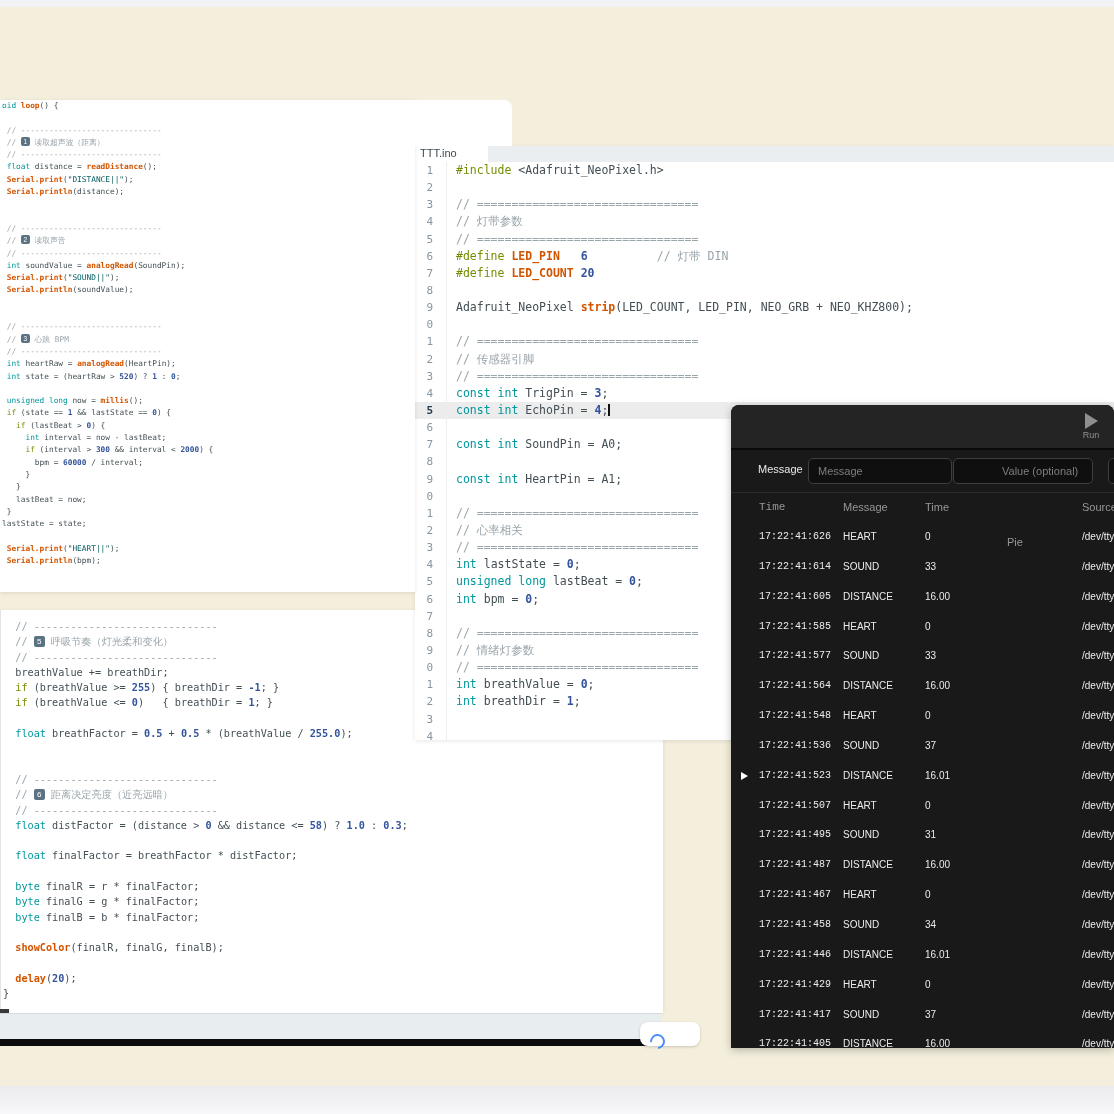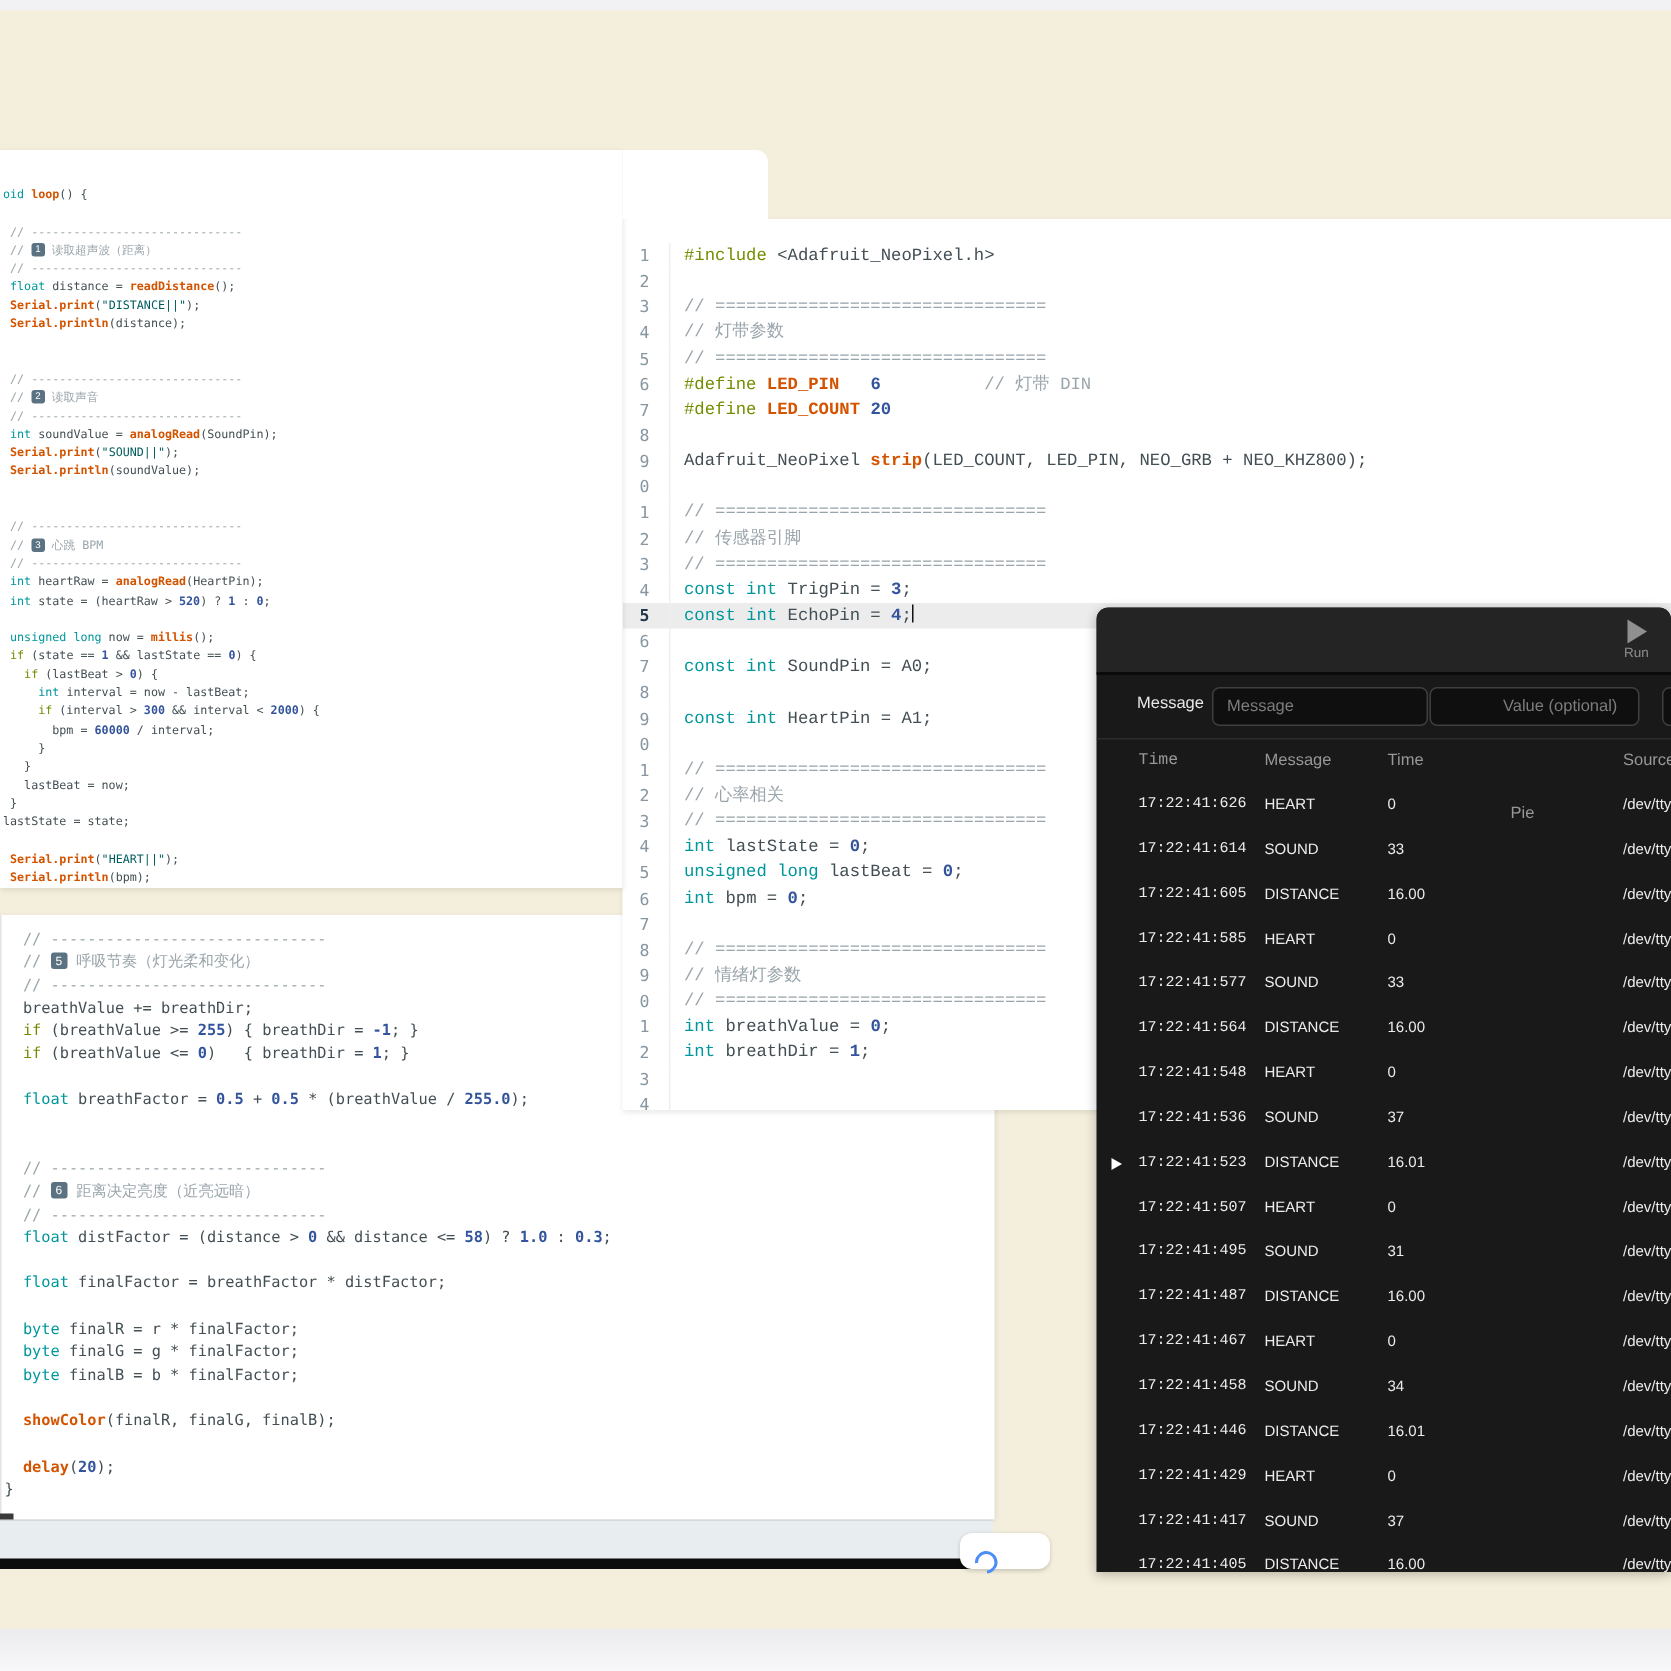--- a/index.html
+++ b/index.html
@@ -17,21 +17,21 @@
   #win2-footer{left:0;top:1013px;width:662px;height:27px;background:#e8edf0;border-top:1px solid #d3dade;}
   #black-bar{left:0;top:1039px;width:657px;height:7px;background:#0c0c0c;}
   #float-card{left:640px;top:1022px;width:60px;height:24px;background:#fff;border-radius:8px;
               box-shadow:0 1px 3px rgba(0,0,0,.18);}
   #sync-ic{left:650px;top:1034px;width:11px;height:11px;border:2px solid #4c8df6;border-radius:50%;
            border-bottom-color:transparent;transform:rotate(40deg);}
   #win2-tick{left:0;top:1009px;width:9px;height:4px;background:#3a3a3a;}
   
   .code{font-family:"DejaVu Sans Mono","Liberation Mono",monospace;color:#434f54;white-space:pre;}
   .cl{white-space:pre;}
-  #w1-code{left:2px;top:124px;width:410px;height:478px;font-size:7.8px;overflow:hidden;}
+  #w1-code{left:2px;top:100px;width:410px;height:478px;font-size:7.8px;overflow:hidden;}
   #w1-code .cl{height:12.3px;line-height:12.3px;}
   #w2-code{left:3px;top:619px;width:656px;height:392px;font-size:10.2px;overflow:hidden;}
   #w2-code .cl{height:15.3px;line-height:15.3px;}
   .t-k{color:#00979c;}
   .t-g{color:#728e00;}
   .t-p{color:#728e00;}
   .t-f{color:#d35400;font-weight:bold;}
   .t-s{color:#005c5f;}
   .t-n{color:#33549c;font-weight:bold;}
   .t-c{color:#9aa5ab;}
@@ -43,21 +43,21 @@
   
   #editor{left:415px;top:146px;width:699px;height:594px;background:#fff;overflow:hidden;
           box-shadow:0 1px 4px rgba(0,0,0,.10);}
   #tabbar{position:absolute;left:0;top:0;width:100%;height:16px;background:#ebeef0;display:flex;}
   #tab-active{width:73px;height:16px;background:#fff;font-size:11px;color:#3d4a52;
               line-height:15px;padding-left:5px;box-sizing:border-box;overflow:hidden;}
   #ed-code{position:absolute;left:0;top:16px;width:699px;height:578px;font-size:11.5px;overflow:hidden;}
   .ed-line{display:flex;height:17.15px;line-height:17.15px;white-space:pre;}
   .ed-gut{width:32px;flex:0 0 32px;text-align:right;padding-right:13px;box-sizing:border-box;
           color:#8796a1;border-right:1px solid #eceff1;font-size:11px;}
-  .ed-src{padding-left:9px;flex:1;font-family:Liberation Mono, monospace;}
+  .ed-src{padding-left:9px;flex:1;}
   .ed-line.cur{background:#ececec;}
   .ed-line.cur .ed-gut{color:#22384c;font-weight:bold;}
   .caret{display:inline-block;width:1.5px;height:12px;background:#111;vertical-align:-2px;}
   
   #panel{left:731px;top:405px;width:383px;height:643px;background:#191919;border-radius:8px 8px 0 0;
          overflow:hidden;color:#e6e6e6;box-shadow:0 2px 8px rgba(0,0,0,.25);}
   #panel-topbar{position:absolute;left:0;top:0;width:100%;height:45px;background:#242424;
                 border-bottom:2px solid #0a0a0a;box-sizing:border-box;}
   #run-btn{position:absolute;right:6px;top:6px;width:34px;height:34px;text-align:center;cursor:pointer;}
   #run-tri{width:0;height:0;border-left:13px solid #8f8f8f;border-top:8px solid transparent;
@@ -88,20 +88,23 @@
 </head>
 <body>
 
 <div id="stage">
   <div id="top-strip" class="abs"></div>
 
   <div id="win2" class="abs win"></div>
   <div id="w2-code" class="abs code"><div class="cl"><span class="t-c">  // ------------------------------</span></div><div class="cl"><span class="t-c">  // </span><span class="chip">5</span><span class="t-c"> 呼吸节奏（灯光柔和变化）</span></div><div class="cl"><span class="t-c">  // ------------------------------</span></div><div class="cl"><span class="t-d">  breathValue += breathDir;</span></div><div class="cl"><span class="t-g">  if</span><span class="t-d"> (breathValue &gt;= </span><span class="t-n">255</span><span class="t-d">) { breathDir = </span><span class="t-n">-1</span><span class="t-d">; }</span></div><div class="cl"><span class="t-g">  if</span><span class="t-d"> (breathValue &lt;= </span><span class="t-n">0</span><span class="t-d">)   { breathDir = </span><span class="t-n">1</span><span class="t-d">; }</span></div><div class="cl"></div><div class="cl"><span class="t-k">  float</span><span class="t-d"> breathFactor = </span><span class="t-n">0.5</span><span class="t-d"> + </span><span class="t-n">0.5</span><span class="t-d"> * (breathValue / </span><span class="t-n">255.0</span><span class="t-d">);</span></div><div class="cl"></div><div class="cl"></div><div class="cl"><span class="t-c">  // ------------------------------</span></div><div class="cl"><span class="t-c">  // </span><span class="chip">6</span><span class="t-c"> 距离决定亮度（近亮远暗）</span></div><div class="cl"><span class="t-c">  // ------------------------------</span></div><div class="cl"><span class="t-k">  float</span><span class="t-d"> distFactor = (distance &gt; </span><span class="t-n">0</span><span class="t-d"> &amp;&amp; distance &lt;= </span><span class="t-n">58</span><span class="t-d">) ? </span><span class="t-n">1.0</span><span class="t-d"> : </span><span class="t-n">0.3</span><span class="t-d">;</span></div><div class="cl"></div><div class="cl"><span class="t-k">  float</span><span class="t-d"> finalFactor = breathFactor * distFactor;</span></div><div class="cl"></div><div class="cl"><span class="t-k">  byte</span><span class="t-d"> finalR = r * finalFactor;</span></div><div class="cl"><span class="t-k">  byte</span><span class="t-d"> finalG = g * finalFactor;</span></div><div class="cl"><span class="t-k">  byte</span><span class="t-d"> finalB = b * finalFactor;</span></div><div class="cl"></div><div class="cl"><span class="t-f">  showColor</span><span class="t-d">(finalR, finalG, finalB);</span></div><div class="cl"></div><div class="cl"><span class="t-f">  delay</span><span class="t-d">(</span><span class="t-n">20</span><span class="t-d">);</span></div><div class="cl"><span class="t-d">}</span></div></div>
 
   <div id="editor" class="abs">
+    <div id="tabbar">
+      <div id="tab-active">TTT.ino</div>
+    </div>
     <div id="ed-code" class="code"><div class="ed-line"><div class="ed-gut">1</div><div class="ed-src"><span class="t-p">#include</span><span class="t-d"> &lt;Adafruit_NeoPixel.h&gt;</span></div></div><div class="ed-line"><div class="ed-gut">2</div><div class="ed-src"></div></div><div class="ed-line"><div class="ed-gut">3</div><div class="ed-src"><span class="t-c">// ================================</span></div></div><div class="ed-line"><div class="ed-gut">4</div><div class="ed-src"><span class="t-c">// 灯带参数</span></div></div><div class="ed-line"><div class="ed-gut">5</div><div class="ed-src"><span class="t-c">// ================================</span></div></div><div class="ed-line"><div class="ed-gut">6</div><div class="ed-src"><span class="t-p">#define</span><span class="t-d"> </span><span class="t-f">LED_PIN</span><span class="t-d">   </span><span class="t-n">6</span><span class="t-d">          </span><span class="t-c">// 灯带 DIN</span></div></div><div class="ed-line"><div class="ed-gut">7</div><div class="ed-src"><span class="t-p">#define</span><span class="t-d"> </span><span class="t-f">LED_COUNT</span><span class="t-d"> </span><span class="t-n">20</span></div></div><div class="ed-line"><div class="ed-gut">8</div><div class="ed-src"></div></div><div class="ed-line"><div class="ed-gut">9</div><div class="ed-src"><span class="t-d">Adafruit_NeoPixel </span><span class="t-f">strip</span><span class="t-d">(LED_COUNT, LED_PIN, NEO_GRB + NEO_KHZ800);</span></div></div><div class="ed-line"><div class="ed-gut">0</div><div class="ed-src"></div></div><div class="ed-line"><div class="ed-gut">1</div><div class="ed-src"><span class="t-c">// ================================</span></div></div><div class="ed-line"><div class="ed-gut">2</div><div class="ed-src"><span class="t-c">// 传感器引脚</span></div></div><div class="ed-line"><div class="ed-gut">3</div><div class="ed-src"><span class="t-c">// ================================</span></div></div><div class="ed-line"><div class="ed-gut">4</div><div class="ed-src"><span class="t-k">const int</span><span class="t-d"> TrigPin = </span><span class="t-n">3</span><span class="t-d">;</span></div></div><div class="ed-line cur"><div class="ed-gut">5</div><div class="ed-src"><span class="t-k">const int</span><span class="t-d"> EchoPin = </span><span class="t-n">4</span><span class="t-d">;</span><span class="caret"></span></div></div><div class="ed-line"><div class="ed-gut">6</div><div class="ed-src"></div></div><div class="ed-line"><div class="ed-gut">7</div><div class="ed-src"><span class="t-k">const int</span><span class="t-d"> SoundPin = A0;</span></div></div><div class="ed-line"><div class="ed-gut">8</div><div class="ed-src"></div></div><div class="ed-line"><div class="ed-gut">9</div><div class="ed-src"><span class="t-k">const int</span><span class="t-d"> HeartPin = A1;</span></div></div><div class="ed-line"><div class="ed-gut">0</div><div class="ed-src"></div></div><div class="ed-line"><div class="ed-gut">1</div><div class="ed-src"><span class="t-c">// ================================</span></div></div><div class="ed-line"><div class="ed-gut">2</div><div class="ed-src"><span class="t-c">// 心率相关</span></div></div><div class="ed-line"><div class="ed-gut">3</div><div class="ed-src"><span class="t-c">// ================================</span></div></div><div class="ed-line"><div class="ed-gut">4</div><div class="ed-src"><span class="t-k">int</span><span class="t-d"> lastState = </span><span class="t-n">0</span><span class="t-d">;</span></div></div><div class="ed-line"><div class="ed-gut">5</div><div class="ed-src"><span class="t-k">unsigned long</span><span class="t-d"> lastBeat = </span><span class="t-n">0</span><span class="t-d">;</span></div></div><div class="ed-line"><div class="ed-gut">6</div><div class="ed-src"><span class="t-k">int</span><span class="t-d"> bpm = </span><span class="t-n">0</span><span class="t-d">;</span></div></div><div class="ed-line"><div class="ed-gut">7</div><div class="ed-src"></div></div><div class="ed-line"><div class="ed-gut">8</div><div class="ed-src"><span class="t-c">// ================================</span></div></div><div class="ed-line"><div class="ed-gut">9</div><div class="ed-src"><span class="t-c">// 情绪灯参数</span></div></div><div class="ed-line"><div class="ed-gut">0</div><div class="ed-src"><span class="t-c">// ================================</span></div></div><div class="ed-line"><div class="ed-gut">1</div><div class="ed-src"><span class="t-k">int</span><span class="t-d"> breathValue = </span><span class="t-n">0</span><span class="t-d">;</span></div></div><div class="ed-line"><div class="ed-gut">2</div><div class="ed-src"><span class="t-k">int</span><span class="t-d"> breathDir = </span><span class="t-n">1</span><span class="t-d">;</span></div></div><div class="ed-line"><div class="ed-gut">3</div><div class="ed-src"></div></div><div class="ed-line"><div class="ed-gut">4</div><div class="ed-src"></div></div></div>
   </div>
 
   <div id="win1-body" class="abs win"></div>
   <div id="win1-ext" class="abs"></div>
   <div id="w1-code" class="abs code"><div class="cl"><span class="t-k">oid </span><span class="t-f">loop</span><span class="t-d">() {</span></div><div class="cl"></div><div class="cl"><span class="t-c"> // ------------------------------</span></div><div class="cl"><span class="t-c"> // </span><span class="chip">1</span><span class="t-c"> 读取超声波（距离）</span></div><div class="cl"><span class="t-c"> // ------------------------------</span></div><div class="cl"><span class="t-k"> float</span><span class="t-d"> distance = </span><span class="t-f">readDistance</span><span class="t-d">();</span></div><div class="cl"><span class="t-f"> Serial.print</span><span class="t-d">(</span><span class="t-s">"DISTANCE||"</span><span class="t-d">);</span></div><div class="cl"><span class="t-f"> Serial.println</span><span class="t-d">(distance);</span></div><div class="cl"></div><div class="cl"></div><div class="cl"><span class="t-c"> // ------------------------------</span></div><div class="cl"><span class="t-c"> // </span><span class="chip">2</span><span class="t-c"> 读取声音</span></div><div class="cl"><span class="t-c"> // ------------------------------</span></div><div class="cl"><span class="t-k"> int</span><span class="t-d"> soundValue = </span><span class="t-f">analogRead</span><span class="t-d">(SoundPin);</span></div><div class="cl"><span class="t-f"> Serial.print</span><span class="t-d">(</span><span class="t-s">"SOUND||"</span><span class="t-d">);</span></div><div class="cl"><span class="t-f"> Serial.println</span><span class="t-d">(soundValue);</span></div><div class="cl"></div><div class="cl"></div><div class="cl"><span class="t-c"> // ------------------------------</span></div><div class="cl"><span class="t-c"> // </span><span class="chip">3</span><span class="t-c"> 心跳 BPM</span></div><div class="cl"><span class="t-c"> // ------------------------------</span></div><div class="cl"><span class="t-k"> int</span><span class="t-d"> heartRaw = </span><span class="t-f">analogRead</span><span class="t-d">(HeartPin);</span></div><div class="cl"><span class="t-k"> int</span><span class="t-d"> state = (heartRaw &gt; </span><span class="t-n">520</span><span class="t-d">) ? </span><span class="t-n">1</span><span class="t-d"> : </span><span class="t-n">0</span><span class="t-d">;</span></div><div class="cl"></div><div class="cl"><span class="t-k"> unsigned long</span><span class="t-d"> now = </span><span class="t-f">millis</span><span class="t-d">();</span></div><div class="cl"><span class="t-g"> if</span><span class="t-d"> (state == </span><span class="t-n">1</span><span class="t-d"> &amp;&amp; lastState == </span><span class="t-n">0</span><span class="t-d">) {</span></div><div class="cl"><span class="t-g">   if</span><span class="t-d"> (lastBeat &gt; </span><span class="t-n">0</span><span class="t-d">) {</span></div><div class="cl"><span class="t-k">     int</span><span class="t-d"> interval = now - lastBeat;</span></div><div class="cl"><span class="t-g">     if</span><span class="t-d"> (interval &gt; </span><span class="t-n">300</span><span class="t-d"> &amp;&amp; interval &lt; </span><span class="t-n">2000</span><span class="t-d">) {</span></div><div class="cl"><span class="t-d">       bpm = </span><span class="t-n">60000</span><span class="t-d"> / interval;</span></div><div class="cl"><span class="t-d">     }</span></div><div class="cl"><span class="t-d">   }</span></div><div class="cl"><span class="t-d">   lastBeat = now;</span></div><div class="cl"><span class="t-d"> }</span></div><div class="cl"><span class="t-d">lastState = state;</span></div><div class="cl"></div><div class="cl"><span class="t-f"> Serial.print</span><span class="t-d">(</span><span class="t-s">"HEART||"</span><span class="t-d">);</span></div><div class="cl"><span class="t-f"> Serial.println</span><span class="t-d">(bpm);</span></div></div>
 
   <div id="win2-footer" class="abs"></div>
   <div id="win2-tick" class="abs"></div>
   <div id="black-bar" class="abs"></div>

